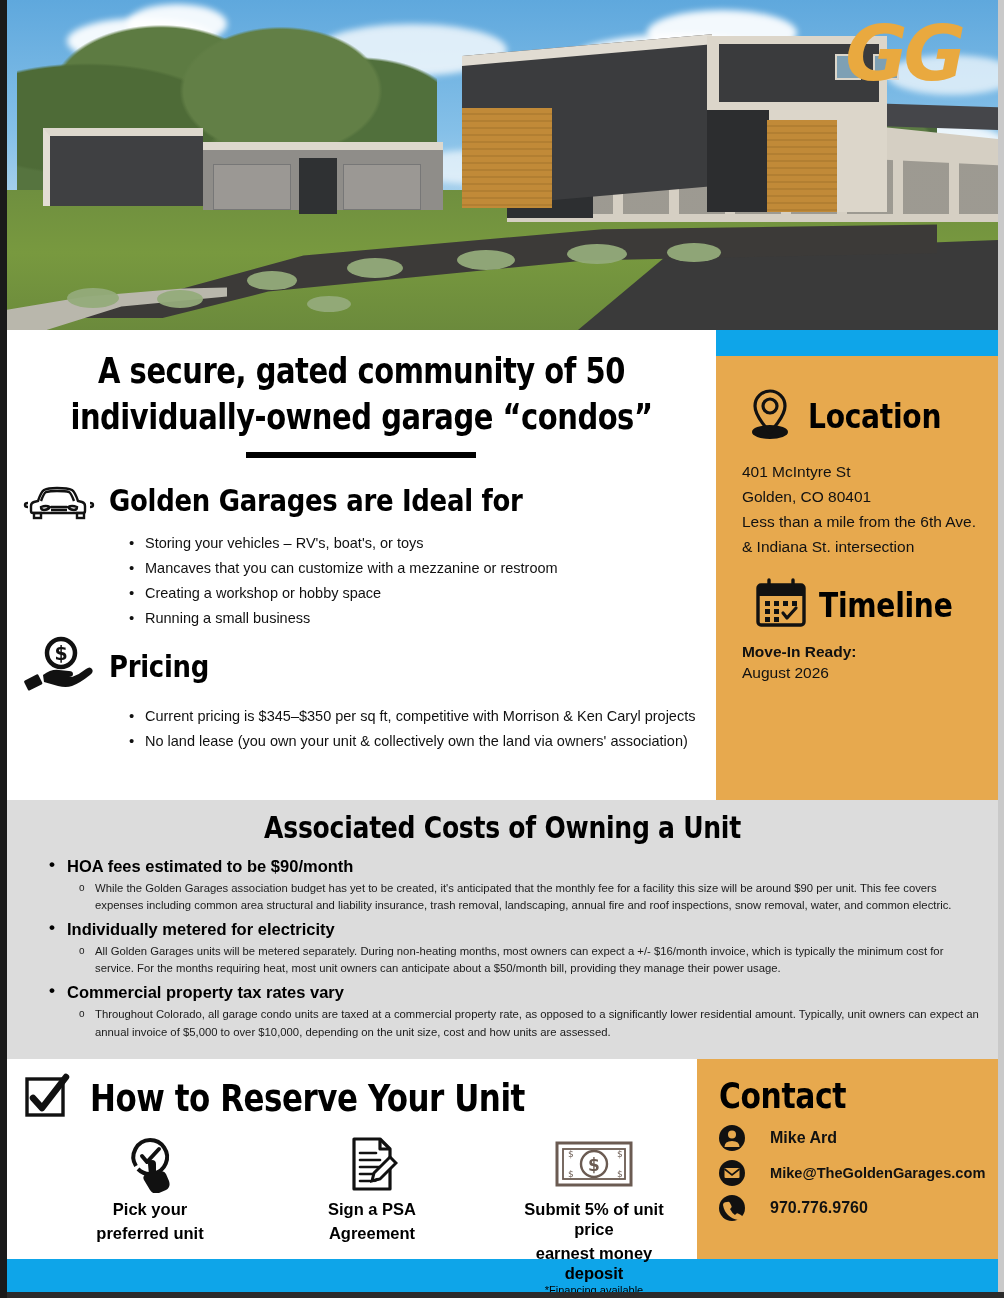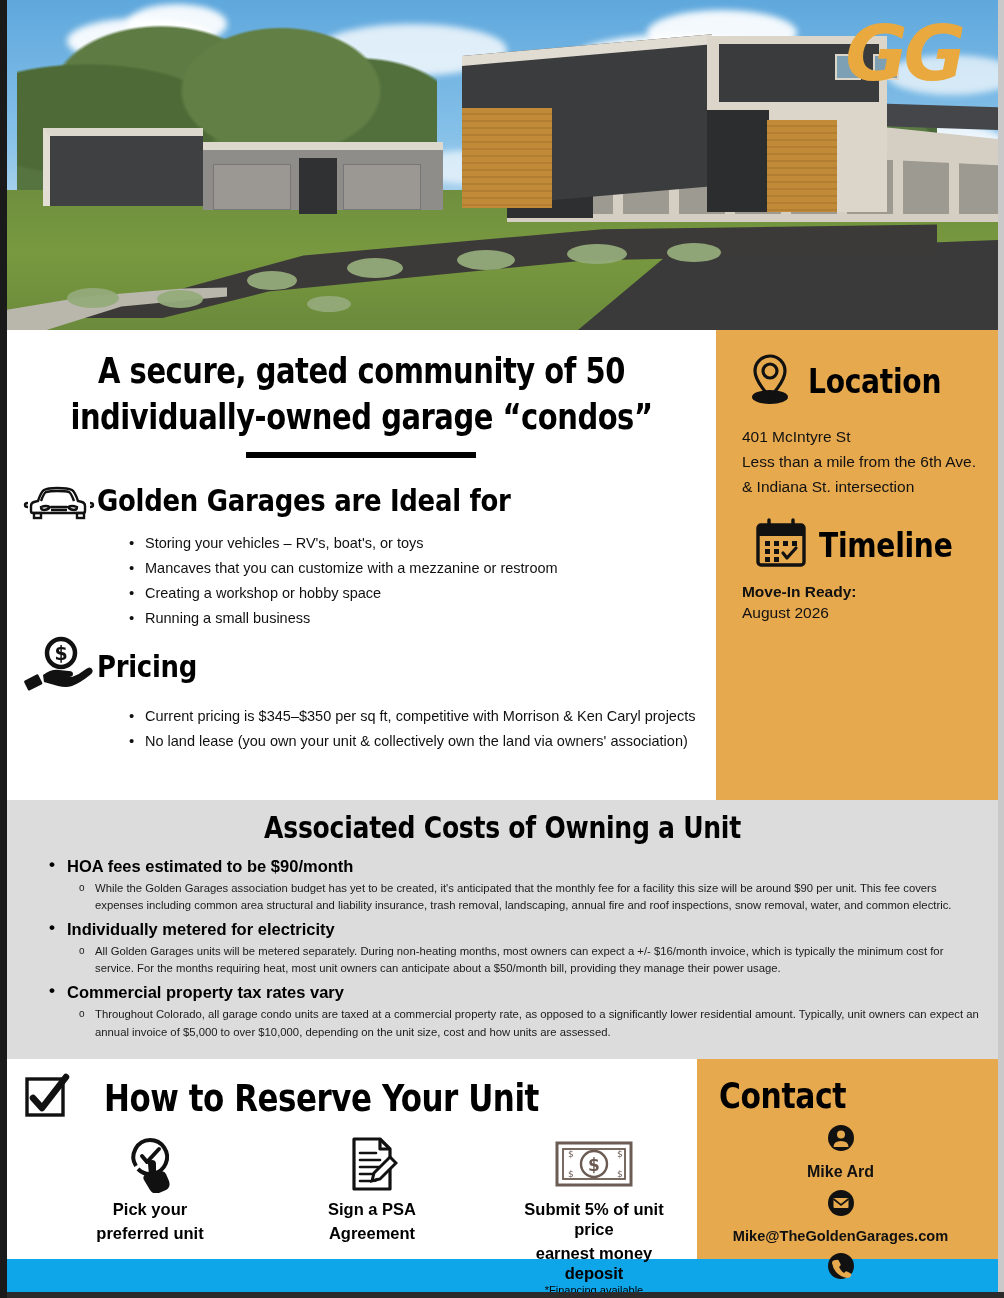--- a/index.html
+++ b/index.html
@@ -145,32 +145,32 @@
     font-family: "DejaVu Sans", sans-serif;
     font-weight: 700; font-style: italic;
     font-size: 76px; line-height: 1;
     letter-spacing: -4px;
     color: #e9a93f;
   }
 
   
   .mid { display: flex; width: 991px; height: 470px; }
   .mid-left { width: 764px; background: #ffffff; padding: 18px 14px 8px 14px; }
-  .mid-right { width: 301px; background: #e7a94e; padding: 20px 22px 0 26px; }
+  .mid-right { width: 301px; background: #e7a94e; padding: 29px 22px 0 26px; margin-top: 26px; }
 
   .headline {
     font-family: "DejaVu Sans Condensed", "Liberation Sans Narrow", "Liberation Sans", sans-serif;
     font-weight: 700; font-size: 35px; line-height: 1.32;
     text-align: center; color: #000; letter-spacing: -.5px;
     transform: scaleX(.92); transform-origin: center;
   }
   .hr-thick { width: 230px; height: 6px; background: #000; margin: 12px auto 0 auto; }
 
   .sec-head {
-    display: flex; align-items: center; margin-top: 18px;
+    display: flex; align-items: center; gap: 12px; margin-top: 18px;
   }
   .sec-head .ico { flex: 0 0 auto; }
   .sec-title {
     font-family: "DejaVu Sans Condensed", "Liberation Sans Narrow", "Liberation Sans", sans-serif;
     font-weight: 700; font-size: 31px; letter-spacing: -.3px; color:#000;
     transform: scaleX(.93); transform-origin: left center;
   }
   ul.blist { list-style: none; margin: 9px 0 0 0; padding: 0 0 0 108px; }
   ul.blist li {
     position: relative; font-size: 14.5px; line-height: 1.50; color:#111;
@@ -212,40 +212,40 @@
     padding-left: 70px; margin-top: 1px;
   }
   .cost-d::before {
     content:"o"; position:absolute; left: 54px; top: 0; font-size: 10px;
   }
 
   
   .bottom { display:flex; width: 991px; height: 200px; }
   .bl { width: 690px; background:#fff; padding: 12px 14px 0 14px; }
   .br { width: 301px; background:#e7a94e; padding: 16px 36px 0 22px; }
-  .reserve-head { display:flex; align-items:center; gap: 29px; text-align: right; }
+  .reserve-head { display:flex; align-items:center; gap: 15px; text-align: right; }
   .reserve-title {
     font-family: "DejaVu Sans Condensed", "Liberation Sans Narrow", "Liberation Sans", sans-serif;
     font-weight:700; font-size: 37px; color:#000; letter-spacing:-.5px;
     transform: scaleX(.93); transform-origin:left center;
   }
   .steps { display:flex; justify-content:center; gap: 44px; margin-top: 6px; padding-left: 40px;}
   .step { text-align:center; width: 210px; }
   .step .si { height: 62px; display:flex; align-items:center; justify-content:center; }
   .step .st {
     font-size: 16.5px; font-weight: 700; line-height: 1.22; color:#000; margin-top: 4px;
   }
   .step .sub { font-size: 11px; font-weight: 400; color:#000; margin-top: 1px; }
 
   .contact-title {
     font-family: "DejaVu Sans Condensed", "Liberation Sans Narrow", "Liberation Sans", sans-serif;
     font-weight:700; font-size: 36px; color:#000; letter-spacing:-.4px;
     transform: scaleX(.92); transform-origin:left center;
   }
-  .crow { display:flex; align-items:center; gap: 12px; margin-top: 9px; flex-direction: column; }
+  .crow { display:flex; align-items:center; gap: 25px; margin-top: 9px; }
   .crow .ct { font-size: 16px; font-weight: 700; color:#111; }
   .crow .ct.sm { font-size: 14.6px; }
   .cicon { flex:0 0 auto; width:26px; height:26px; }
   .footer-bar { position:absolute; left:0; bottom:0; width:1004px; height:6px; background:#2b2b2b; }
 </style>
 </head>
 <body>
 
 <div class="page">
 
@@ -358,20 +358,21 @@
           <svg width="56" height="58" viewBox="0 0 56 58">
             <ellipse cx="28" cy="47" rx="18" ry="7" fill="#111"></ellipse>
             <path d="M28 6 a15 15 0 0 1 15 15 c0 11 -15 26 -15 26 s-15 -15 -15 -26 a15 15 0 0 1 15 -15z" fill="none" stroke="#111" stroke-width="3.2"></path>
             <circle cx="28" cy="21" r="7" fill="none" stroke="#111" stroke-width="3.2"></circle>
           </svg>
         </span>
         <span class="or-title">Location</span>
       </div>
       <div class="or-lines">
         <div>401 McIntyre St</div>
+        <div>Golden, CO 80401</div>
         <div>Less than a mile from the 6th Ave.</div>
         <div>&amp; Indiana St. intersection</div>
       </div>
 
       <div class="or-head" style="margin-top:18px;justify-content:center;">
         <span>
           <svg width="56" height="52" viewBox="0 0 56 52">
             <rect x="5" y="8" width="46" height="40" rx="3" fill="none" stroke="#111" stroke-width="3.4"></rect>
             <rect x="5" y="8" width="46" height="11" fill="#111"></rect>
             <path d="M16 3 v9 M40 3 v9" stroke="#111" stroke-width="3.4" fill="none" stroke-linecap="round"></path>

